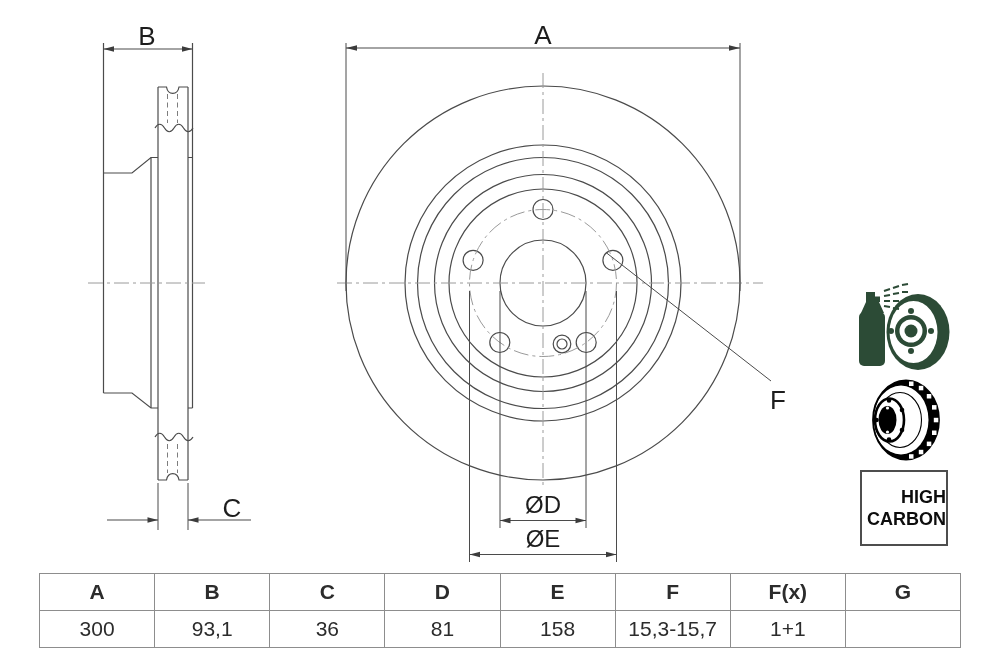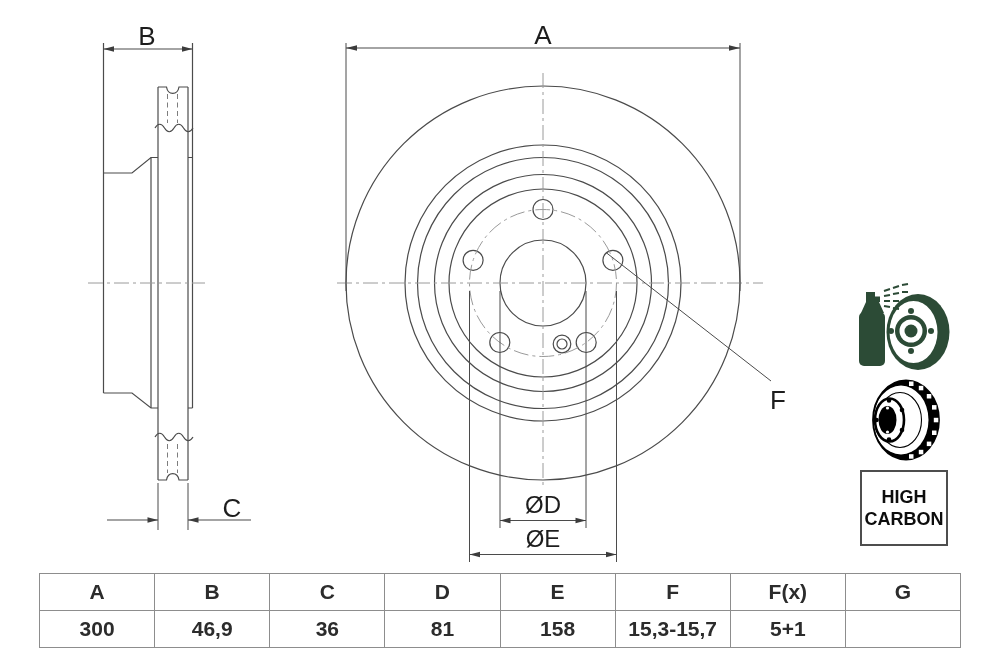--- a/index.html
+++ b/index.html
@@ -4,36 +4,36 @@
 <style>
   html,body{margin:0;padding:0;background:#ffffff;}
   #stage{position:relative;width:1000px;height:666px;background:#ffffff;overflow:hidden;
          font-family:"Liberation Sans", sans-serif;}
   svg{position:absolute;left:0;top:0;}
   .dim-label{font-family:"Liberation Sans", sans-serif;font-size:26px;fill:#1d1d1d;}
   .dim-label-sm{font-family:"Liberation Sans", sans-serif;font-size:24px;fill:#1d1d1d;}
   #high-carbon-box{
     position:absolute;left:860px;top:470px;width:88px;height:76px;
     border:2px solid #4e4e4e;background:#ffffff;box-sizing:border-box;
-    display:flex;flex-direction:column;align-items:center;justify-content:center;
+    display:flex;flex-direction:column;align-items:flex-end;justify-content:center;
   }
   #high-carbon-box .hc-line{
     font-weight:bold;font-size:18px;line-height:22px;color:#0d0d0d;letter-spacing:0px;
   }
   #spec-table{
     position:absolute;left:39px;top:573px;width:922px;height:74px;
     border-collapse:collapse;table-layout:fixed;background:#ffffff;
   }
   #spec-table th,#spec-table td{
     border:1px solid #8d8d8d;text-align:center;vertical-align:middle;
     font-size:21px;color:#2c2c2c;height:36px;padding:0;white-space:nowrap;
     font-family:"Liberation Sans", sans-serif;
   }
   #spec-table th{font-weight:bold;}
-  #spec-table td{font-weight:bold;}
+  #spec-table td{font-weight:normal;}
 </style>
 </head>
 <body>
 
 <div id="stage">
 
   <svg width="1000" height="666" viewBox="0 0 1000 666">
 
     <g stroke="#4b4b4b" stroke-width="1.2" fill="none">
 
@@ -197,24 +197,24 @@
         <th>B</th>
         <th>C</th>
         <th>D</th>
         <th>E</th>
         <th>F</th>
         <th>F(x)</th>
         <th>G</th>
       </tr>
       <tr>
         <td>300</td>
-        <td>46,9</td>
+        <td>93,1</td>
         <td>36</td>
         <td>81</td>
         <td>158</td>
         <td>15,3-15,7</td>
-        <td>5+1</td>
+        <td>1+1</td>
         <td></td>
       </tr>
     </tbody>
   </table>
 
 </div>
 
 </body></html>

